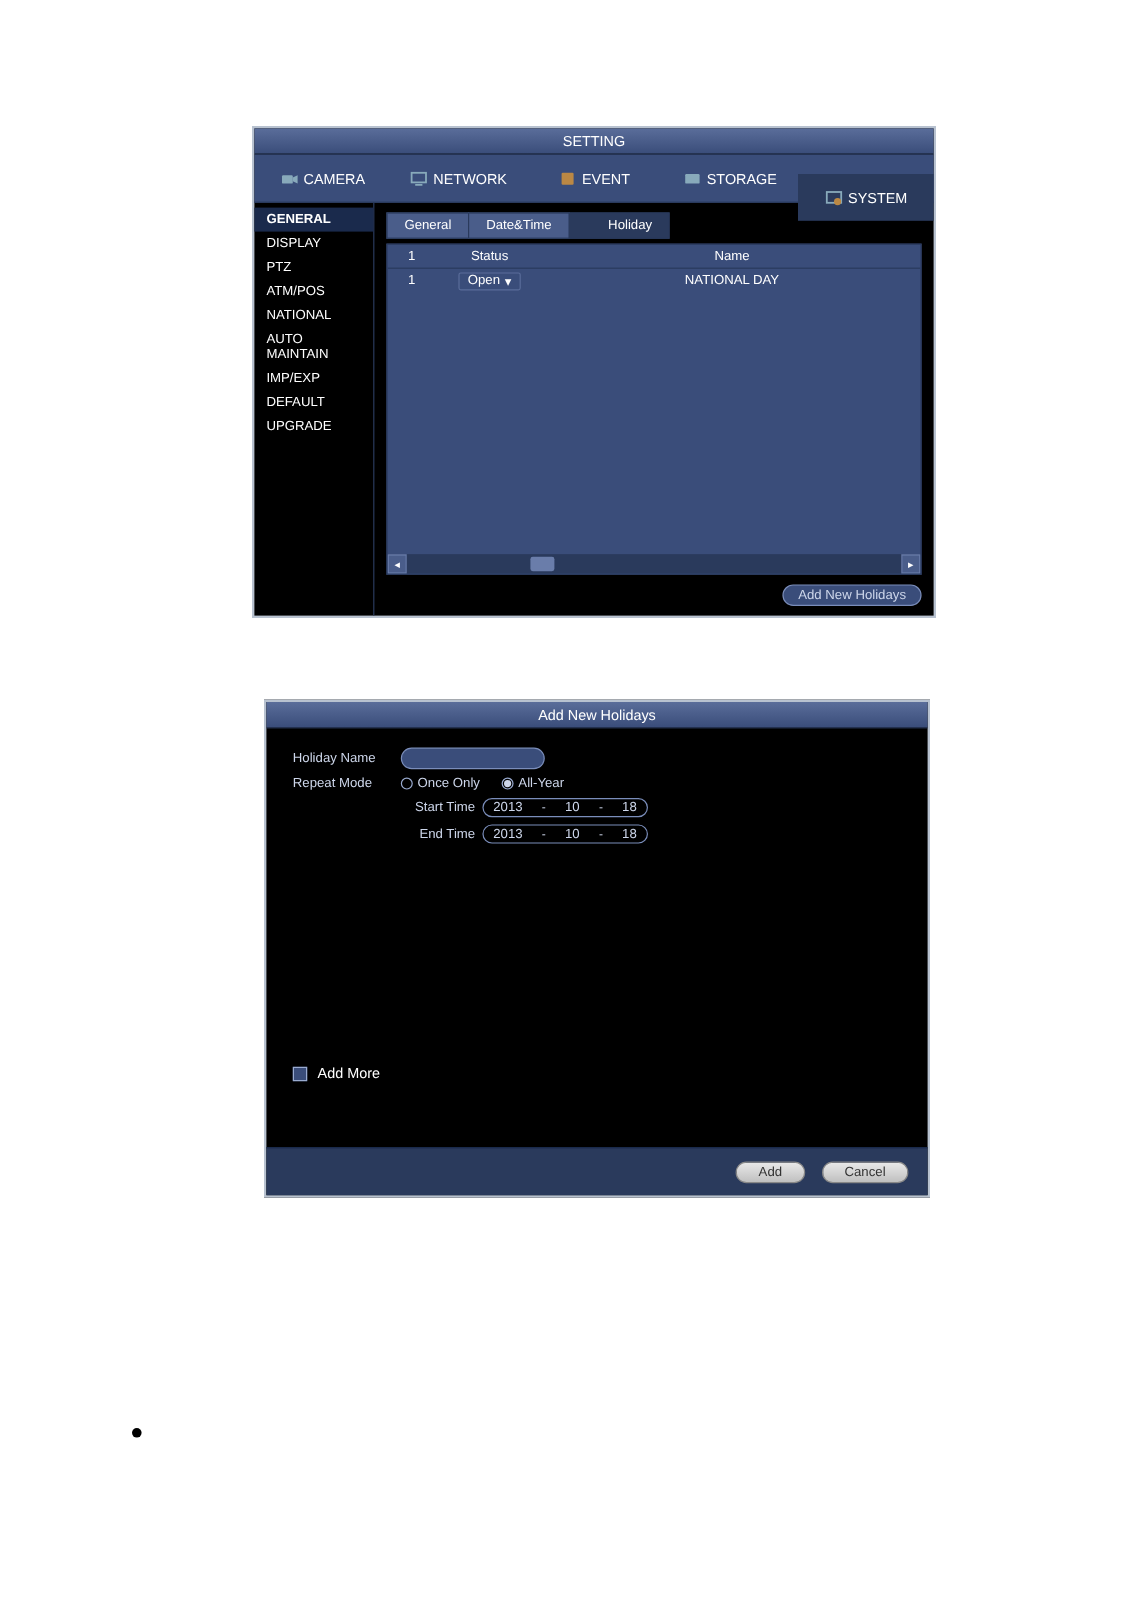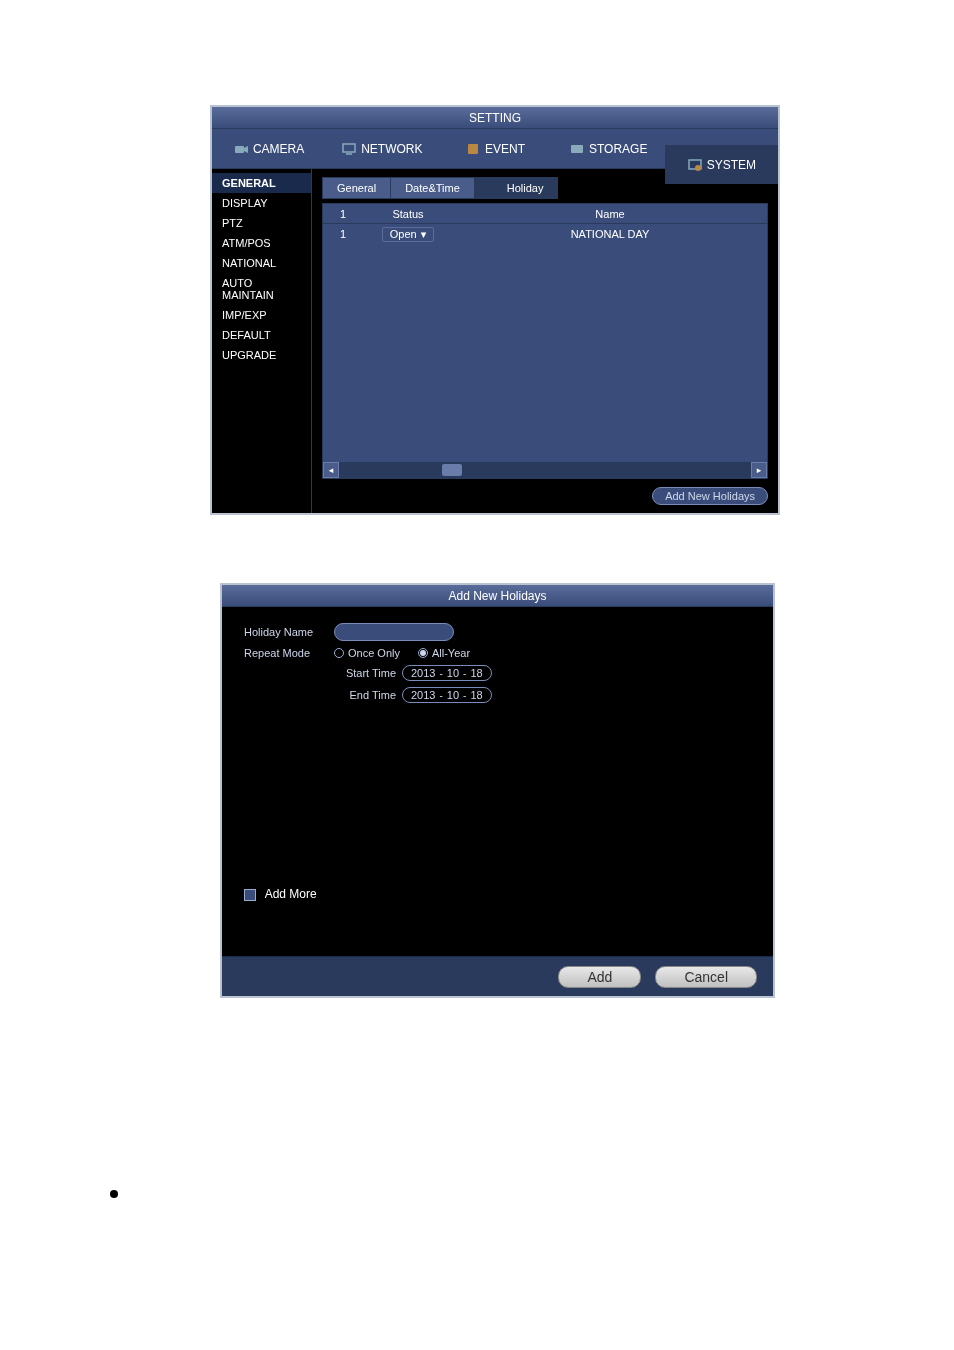--- a/index.html
+++ b/index.html
@@ -224,21 +224,21 @@
     }
     .radio-dot.filled::after {
       content: '';
       width: 6px; height: 6px;
       background: #cdd6ea;
       border-radius: 50%;
     }
     .date-input {
       display: inline-flex;
       align-items: center;
-      gap: 4px;
+      gap: 16px;
       border: 1px solid #7a8dba;
       border-radius: 9px;
       padding: 1px 8px;
       color: #cdd6ea;
       font-size: 11px;
     }
     .date-sep { font-size: 10px; color: #cdd6ea; }
     .checkbox {
       width: 12px; height: 12px;
       border: 1px solid #9aabd0;
@@ -260,22 +260,22 @@
       align-items: center;
       justify-content: flex-end;
       padding: 0 16px;
       gap: 14px;
     }
     .action-btn {
       background: linear-gradient(#e8e8e8, #c0c0c0);
       color: #333;
       border: 1px solid #888;
       border-radius: 10px;
-      padding: 2px 28px;
-      font-size: 14px;
+      padding: 2px 18px;
+      font-size: 11px;
       cursor: pointer;
     }
     .bullet {
       position: absolute;
       left: 110px;
       top: 1190px;
       width: 8px; height: 8px;
       background: #000;
       border-radius: 50%;
     }

